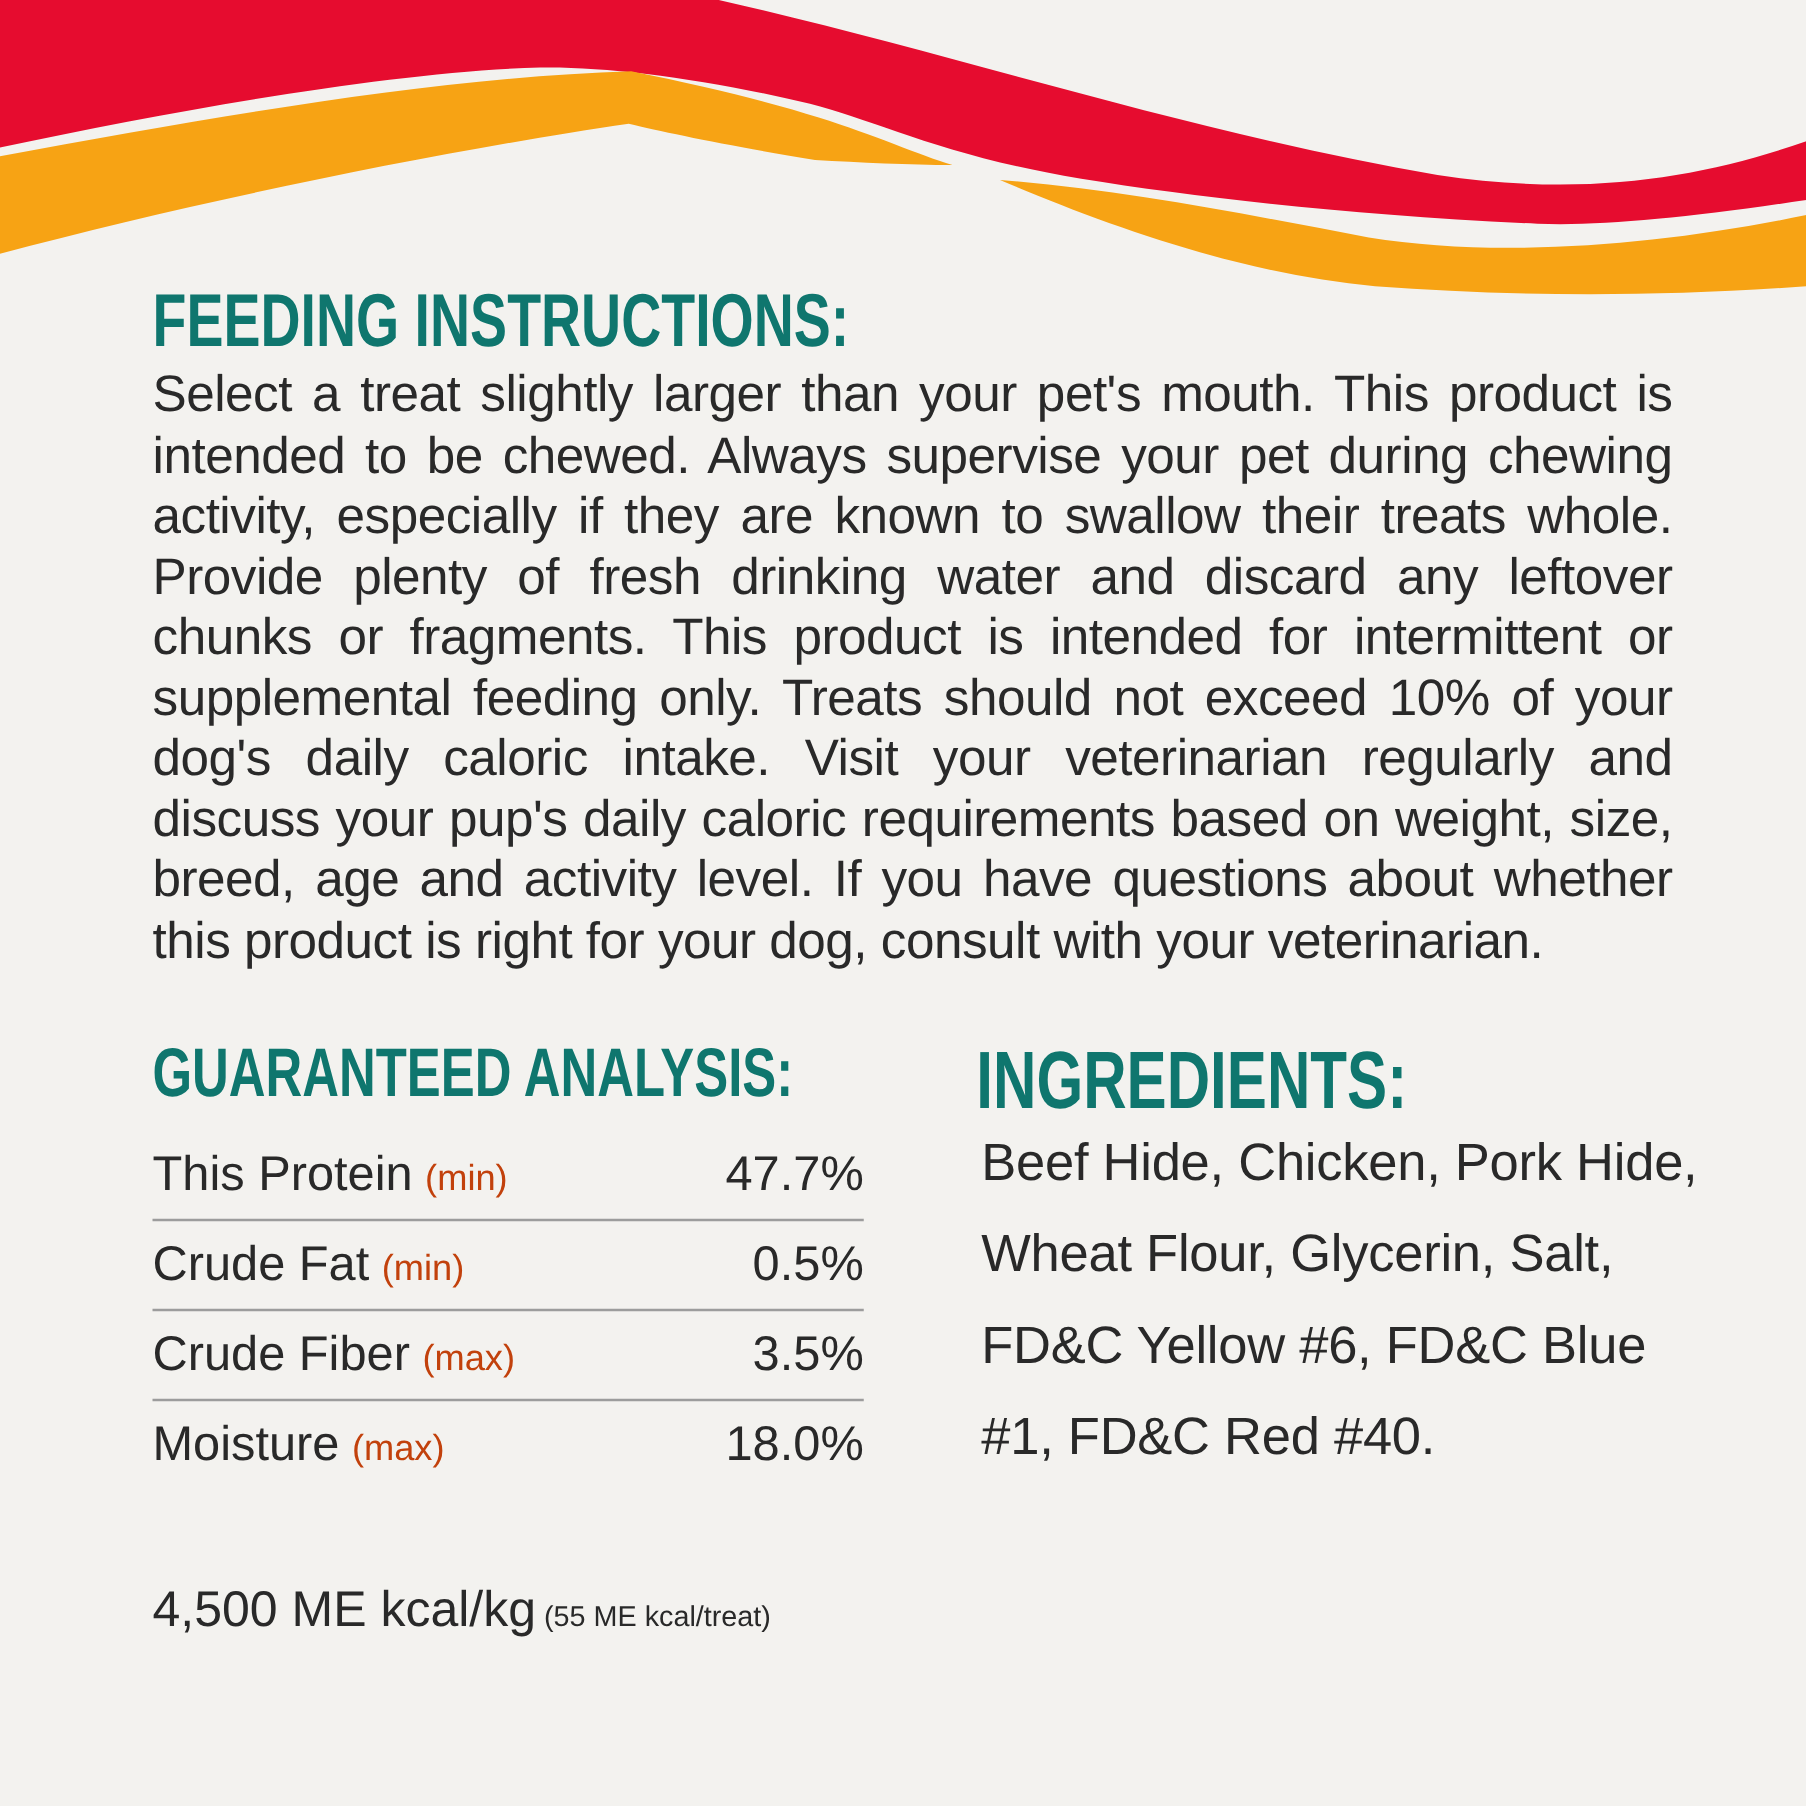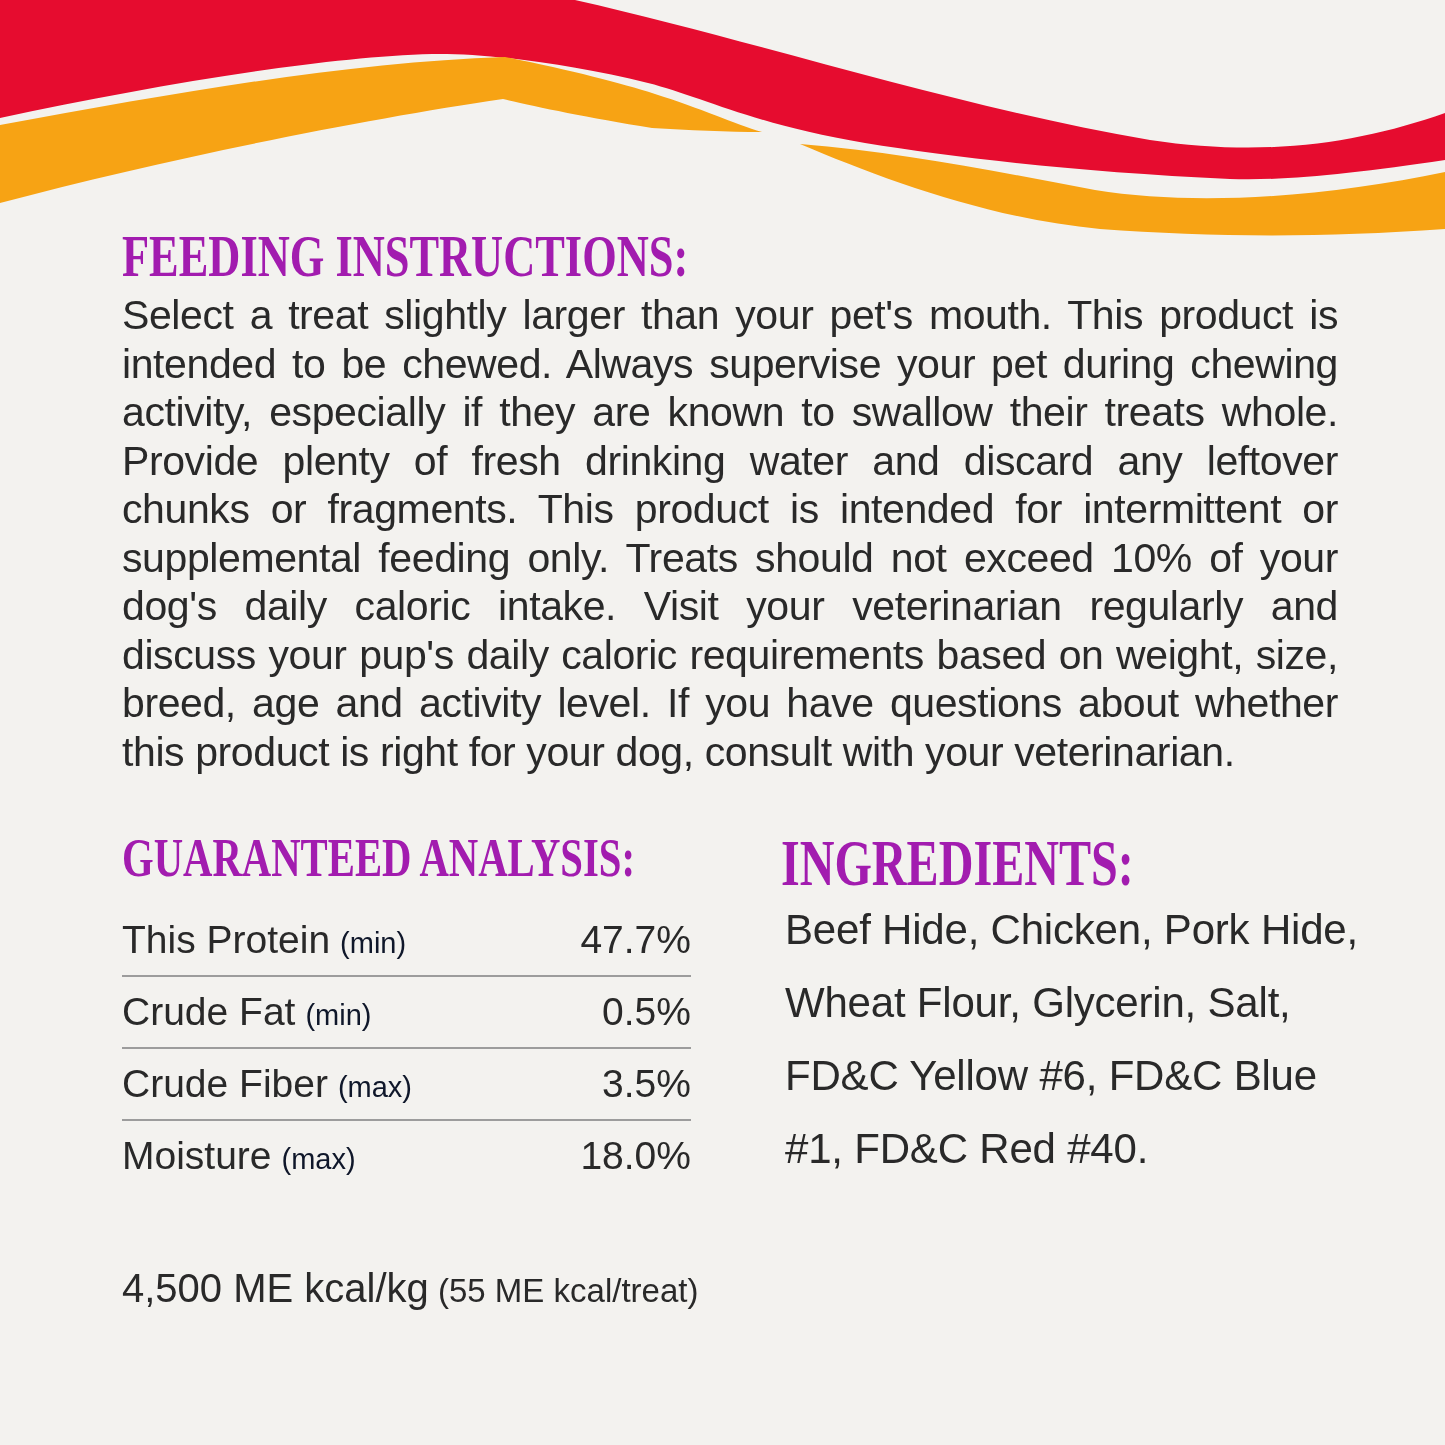--- a/index.html
+++ b/index.html
@@ -22,22 +22,21 @@
   .condensed {
     display: inline-block;
     transform: scaleX(0.74);
     transform-origin: 0 50%;
     white-space: nowrap;
     font-weight: bold;
     letter-spacing: 0px;
   }
   .heading {
     position: absolute;
-    color: #a21caf;
-    font-family: Liberation Serif, serif;
+    color: #0f766e;
   }
   #feeding-heading   { left: 122px; top: 222px; font-size: 60px; }
   #ga-heading        { left: 122px; top: 826px; font-size: 55px; text-align: center; }
   #ingredients-heading { left: 761px; top: 826px; font-size: 65px; margin-left: 20px; }
   #calorie-heading   { left: 122px; top: 1184px; font-size: 54px; }
   #calorie-heading .smaller { font-size: 44px; margin-left: 6px; }
 
   #feeding-body {
     position: absolute;
     left: 122px; top: 291px;
@@ -54,30 +53,30 @@
   }
   .ga-row {
     height: 70px;
     display: flex;
     align-items: center;
     justify-content: space-between;
     font-size: 39px;
   }
   .ga-row + .ga-row { border-top: 2px solid #9c9c9c; }
   .ga-label { white-space: nowrap; }
-  .ga-qual  { font-size: 29px; margin-left: 10px; color: #0f172a; }
+  .ga-qual  { font-size: 29px; margin-left: 10px; color: #c2410c; }
   .ga-value { white-space: nowrap; }
 
   #calorie-value {
     position: absolute;
     left: 122px; top: 1266px;
     font-size: 40px;
     white-space: nowrap;
   }
-  #calorie-value .smaller { font-size: 33px; }
+  #calorie-value .smaller { font-size: 23px; }
 
   #ingredients-body {
     position: absolute;
     left: 785px; top: 893px;
     width: 578px;
     font-size: 42px;
     line-height: 73px;
     letter-spacing: -0.2px;
   }
 </style>

